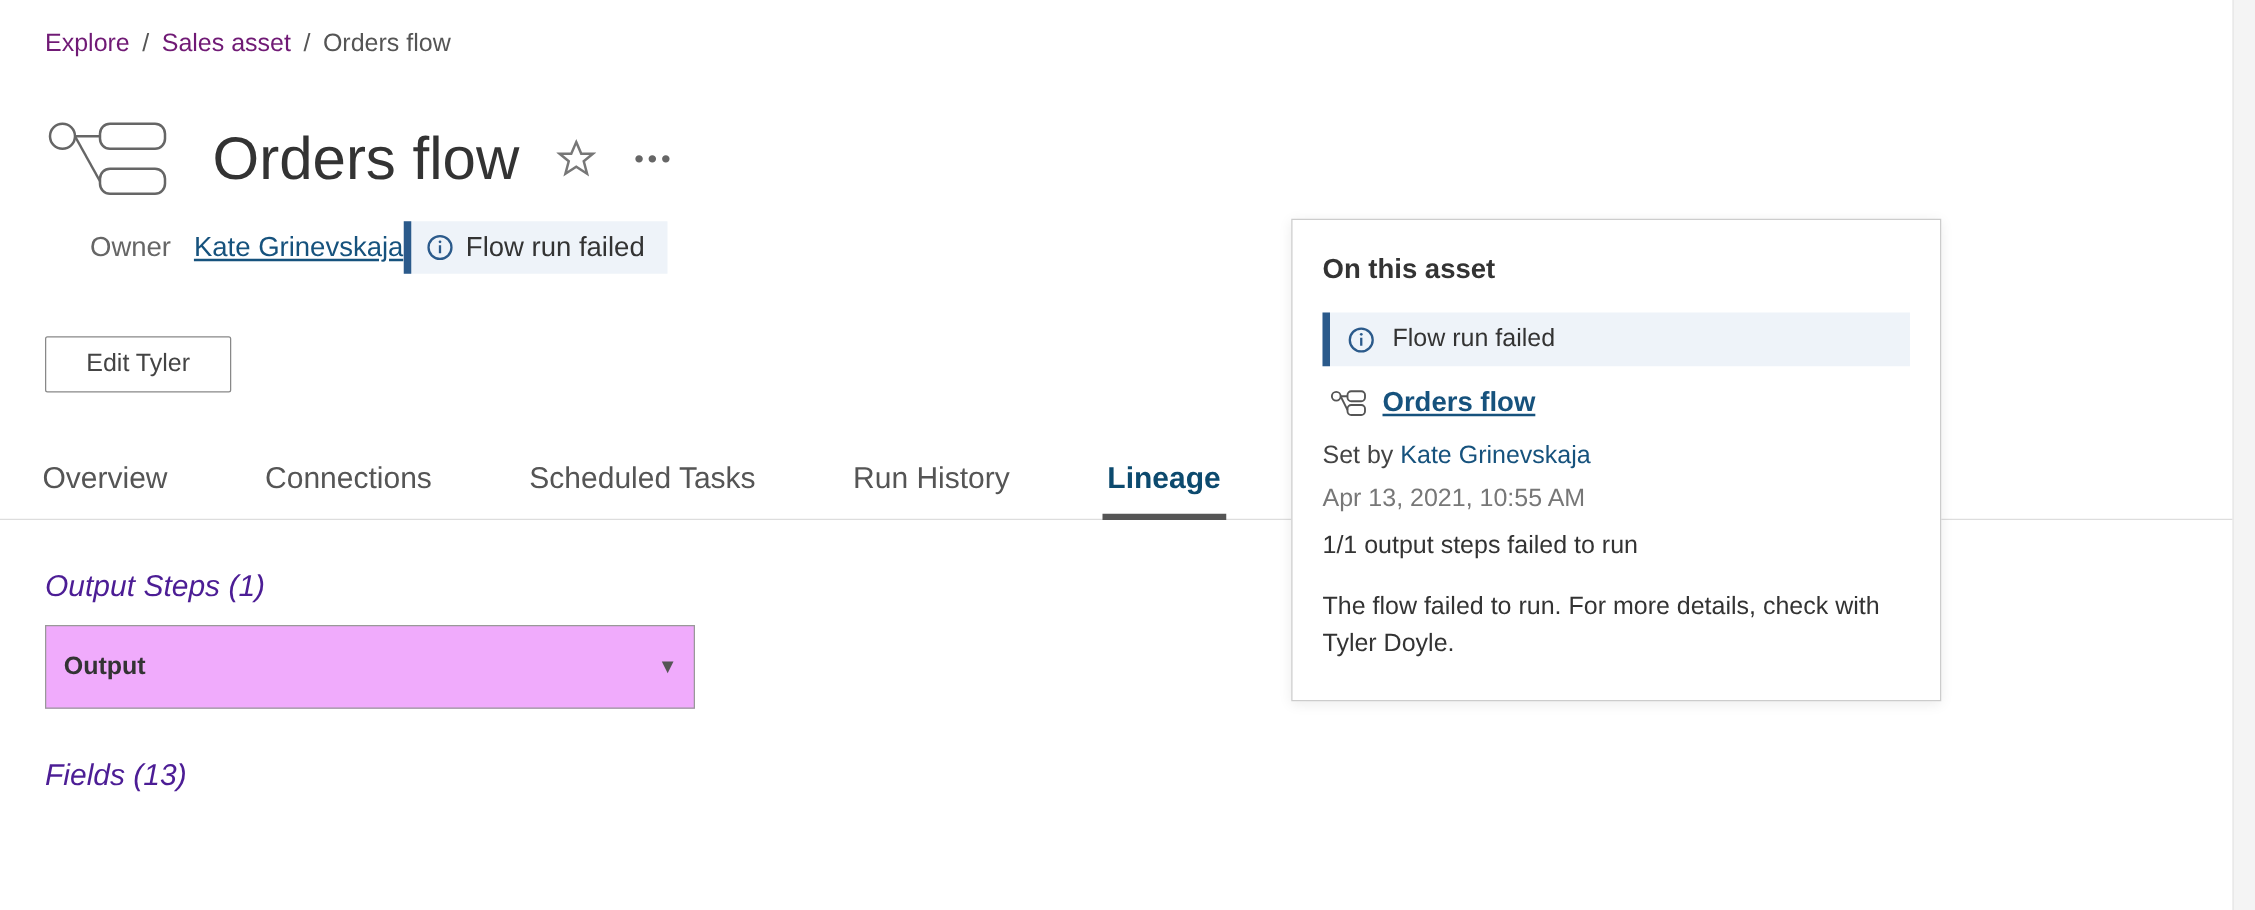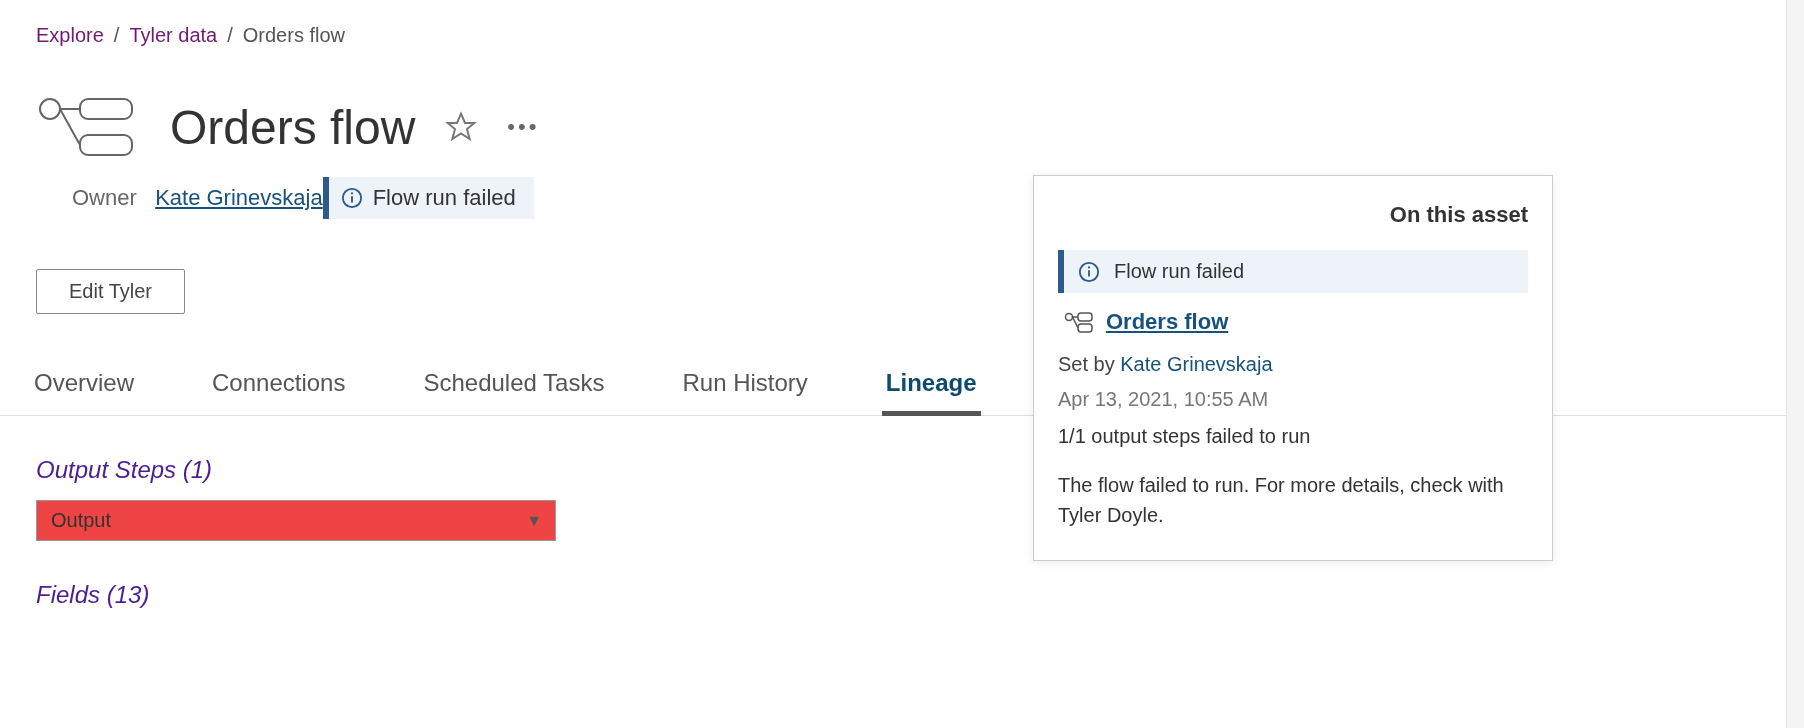--- a/index.html
+++ b/index.html
@@ -83,44 +83,45 @@
       font-style: italic;
     }
     .select-wrap {
       margin: 16px 36px 0;
       width: 520px;
       position:relative;
     }
     .select-box {
       width:100%;
       border:1px solid #999;
-      padding: 8px 14px;
+      padding: 21px 14px;
       font-size:20px;
       color:#333;
-      background:#ef4444;
+      background:#f0abfc;
       cursor:pointer;
+      font-weight:bold;
     }
     .select-caret {
       position:absolute; right:14px; top:50%; transform:translateY(-50%);
       color:#555; pointer-events:none;
     }
     
     .popover {
       position:absolute;
       top: 175px;
       left: 1033px;
       width: 520px;
       background:#fff;
       border:1px solid #ccc;
       box-shadow: 0 2px 10px rgba(0,0,0,0.08);
       padding: 26px 24px 30px;
       font-size:20px;
       color:#333;
     }
-    .popover h3 { font-size:22px; font-weight:700; margin-bottom:22px;text-align:right; }
+    .popover h3 { font-size:22px; font-weight:700; margin-bottom:22px; }
     .pop-status {
       display:flex; align-items:center; gap:14px;
       background:#eef3f9;
       border-left: 6px solid #2b5a8b;
       padding: 10px 14px;
       margin-bottom:16px;
     }
     .pop-status svg { width:22px; height:22px; }
     .pop-flow-link {
       display:flex; align-items:center; gap:12px;
@@ -141,21 +142,21 @@
   </style>
 </head>
 <body>
 
 
 
 
 <nav class="breadcrumb">
   <a href="#">Explore</a>
   <span class="sep">/</span>
-  <a href="#">Tyler data</a>
+  <a href="#">Sales asset</a>
   <span class="sep">/</span>
   <span class="current">Orders flow</span>
 </nav>
 
 
 <div class="header-row">
   <span class="flow-icon">
     <svg viewBox="0 0 110 80">
       <circle cx="14" cy="22" r="10" fill="none" stroke="#666" stroke-width="2"></circle>
       <line x1="24" y1="22" x2="44" y2="22" stroke="#666" stroke-width="2"></line>

